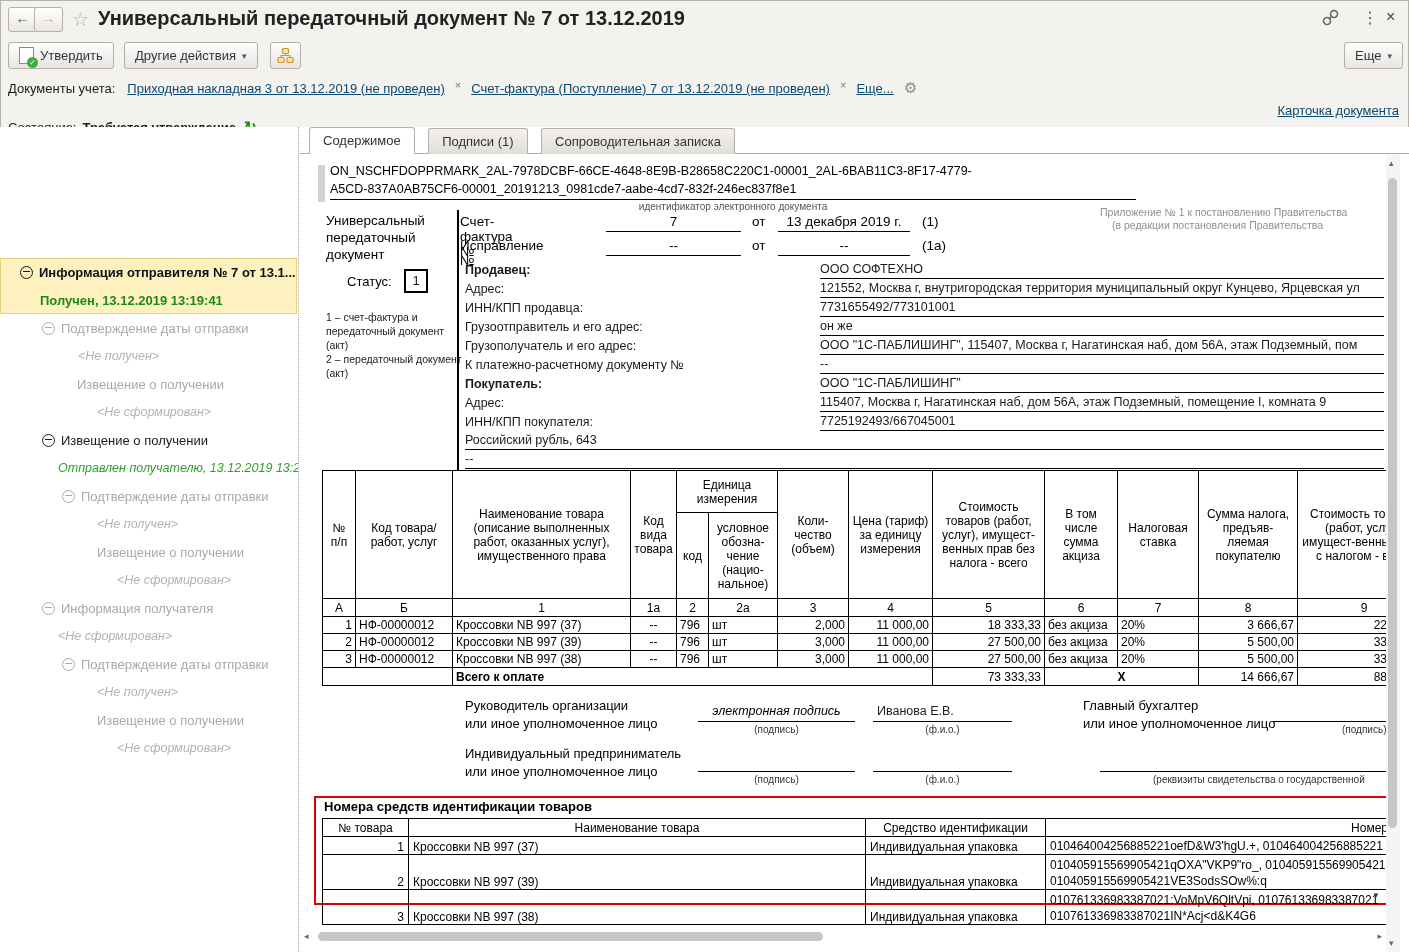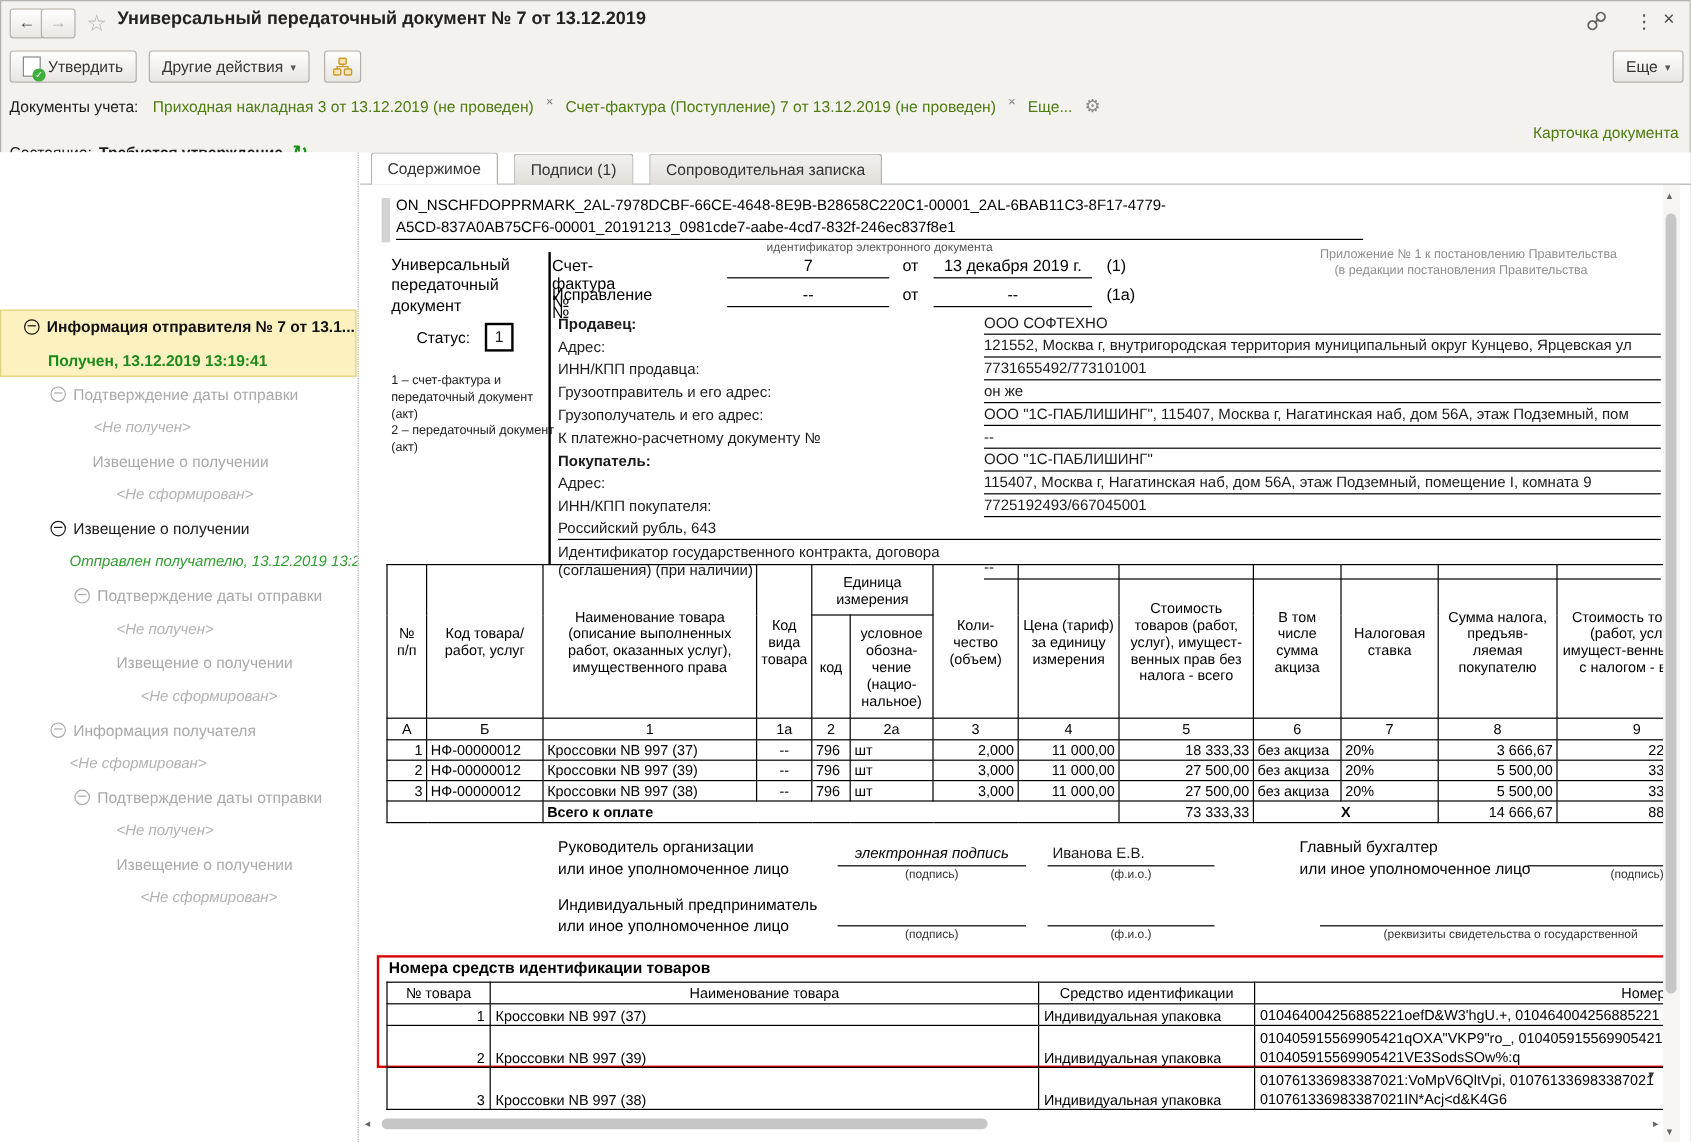--- a/index.html
+++ b/index.html
@@ -4,34 +4,34 @@
 <style>
   html,body{margin:0;padding:0;width:1409px;height:952px;overflow:hidden;
     font-family:"Liberation Sans",sans-serif;background:#f4f2ef;color:#1b1b1b;}
   #app{position:relative;width:1409px;height:952px;box-shadow:inset 0 0 0 1px #b5b2ae;}
   .abs{position:absolute;}
   
   #titlebar{position:absolute;left:0;top:0;width:1409px;height:38px;}
   .navbtn{position:absolute;top:7px;width:27px;height:23px;background:linear-gradient(#fff,#e9e6e2);
     border:1px solid #b3b0ac;border-radius:3px;text-align:center;line-height:21px;font-size:14px;color:#4a4a4a;}
   .navbtn.dis{color:#b5b2ae;}
-  #pgtitle{position:absolute;left:98px;top:7px;font-size:15px;font-weight:bold;color:#222;white-space:nowrap;}
+  #pgtitle{position:absolute;left:98px;top:7px;font-size:20px;font-weight:bold;color:#222;white-space:nowrap;}
   .tbicon{position:absolute;top:8px;font-size:15px;color:#6b6b6b;cursor:default;}
   #toolbar{position:absolute;left:0;top:38px;width:1409px;height:38px;}
   .btn{position:absolute;top:4px;height:27px;background:linear-gradient(#fefefe,#e8e5e1);
     border:1px solid #b3b0ac;border-radius:3px;font-size:13px;color:#333;
     display:flex;align-items:center;padding:0 10px;white-space:nowrap;box-sizing:border-box;}
   .caret{font-size:9px;color:#555;margin-left:6px;}
   .docicon{width:13px;height:15px;border:1px solid #8a8a8a;background:#fff;position:relative;margin-right:6px;}
   .docicon::after{content:"✓";position:absolute;right:-5px;bottom:-5px;width:11px;height:11px;border-radius:50%;
     background:#3fae3f;color:#fff;font-size:8px;line-height:11px;text-align:center;}
   
   #docsrow{position:absolute;left:8px;top:76px;height:24px;display:flex;align-items:center;font-size:13px;}
   #staterow{position:absolute;left:8px;top:100px;height:26px;display:flex;align-items:center;font-size:13px;margin-top:14px;}
-  a.lnk{color:#4d7c0f;cursor:pointer;white-space:nowrap;}
+  a.lnk{color:#0c4a6e;text-decoration:underline;cursor:pointer;white-space:nowrap;}
   .xsm{color:#777;font-size:11px;margin:0 10px 6px 10px;cursor:pointer;}
   .gear{color:#8a8a8a;font-size:15px;margin-left:10px;cursor:pointer;}
   .refresh{color:var(--green);font-size:15px;font-weight:bold;margin-left:8px;cursor:pointer;}
   #cardlink{position:absolute;right:10px;top:103px;font-size:13px;}
   
   #main{position:absolute;left:0;top:127px;width:1409px;height:825px;background:#fff;}
   #tree{position:absolute;left:0;top:0;width:298px;height:825px;overflow:hidden;background:#fff;}
   #splitter{position:absolute;left:298px;top:0;height:825px;width:2px;border-left:1px dotted #a9a6a2;}
   .trow{position:absolute;left:0;width:297px;height:28px;font-size:13px;display:flex;align-items:center;cursor:default;}
   .selbg{position:absolute;left:0;width:297px;height:56px;background:var(--selbg);border:1px solid #e3cf7c;box-sizing:border-box;}
@@ -80,21 +80,21 @@
   #goods tr.h1{height:42px;} #goods tr.h2{height:86px;} #goods tr.coderow{height:18px;}
   #goods tbody tr{height:17px;} #goods tfoot tr{height:18px;}
   #goods .c{text-align:center;} #goods .r{text-align:right;} #goods .l{text-align:left;} #goods .b{font-weight:bold;}
   #goods td{white-space:nowrap;}
   
   .sigtext{position:absolute;font-size:13px;color:#000;white-space:nowrap;}
   .sigline{position:absolute;border-bottom:1px solid #000;box-sizing:border-box;}
   .sigcap{position:absolute;font-size:10px;color:#333;text-align:center;white-space:nowrap;}
   .sigval{position:absolute;font-size:12.5px;color:#000;text-align:center;font-style:italic;border-bottom:1px solid #000;box-sizing:border-box;}
   
-  #markbox{left:14px;top:642px;width:1076px;height:94px;border:2px solid var(--red);box-sizing:border-box;}
+  #markbox{left:14px;top:642px;width:1076px;height:109px;border:2px solid var(--red);box-sizing:border-box;}
   #marktitle{position:absolute;left:8px;top:1px;font-weight:bold;font-size:13px;color:#000;}
   #marktable{position:absolute;left:6px;top:20px;width:1070px;border-collapse:collapse;table-layout:fixed;font-size:12px;color:#000;}
   #marktable th,#marktable td{border:1px solid #000;padding:0 4px;overflow:hidden;box-sizing:border-box;}
   #marktable th{font-weight:normal;height:18px;}
   #marktable td{vertical-align:bottom;}
   #marktable .r{text-align:right;} 
   #marktable .numln{white-space:nowrap;line-height:16px;}
   #trunc{position:absolute;left:1056px;top:93px;font-size:8px;color:#333;}
   
   #hscroll{left:4px;top:776px;width:1078px;height:12px;}
@@ -290,21 +290,20 @@
             <div class="val">115407, Москва г, Нагатинская наб, дом 56А, этаж Подземный, помещение I, комната 9</div>
           </div>
           <div class="req">
             <div class="lbl">ИНН/КПП покупателя:</div>
             <div class="val">7725192493/667045001</div>
           </div>
           <div class="req">
             <div class="val">Российский рубль, 643</div>
           </div>
           <div class="req twoline">
-            <div class="lbl">Идентификатор государственного контракта, договора (соглашения) (при наличии)</div>
             <div class="val">--</div>
           </div>
         </div>
 
       <table id="goods">
         <colgroup>
             <col style="width:33px">
             <col style="width:97px">
             <col style="width:178px">
             <col style="width:46px">

